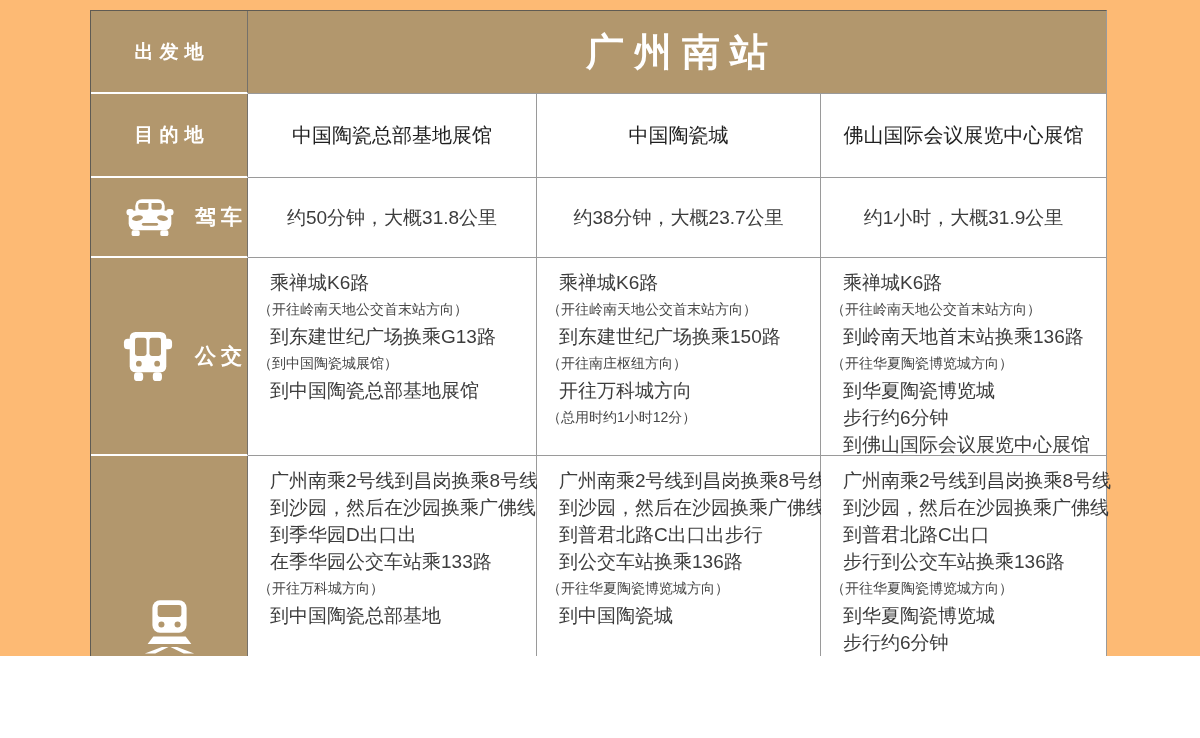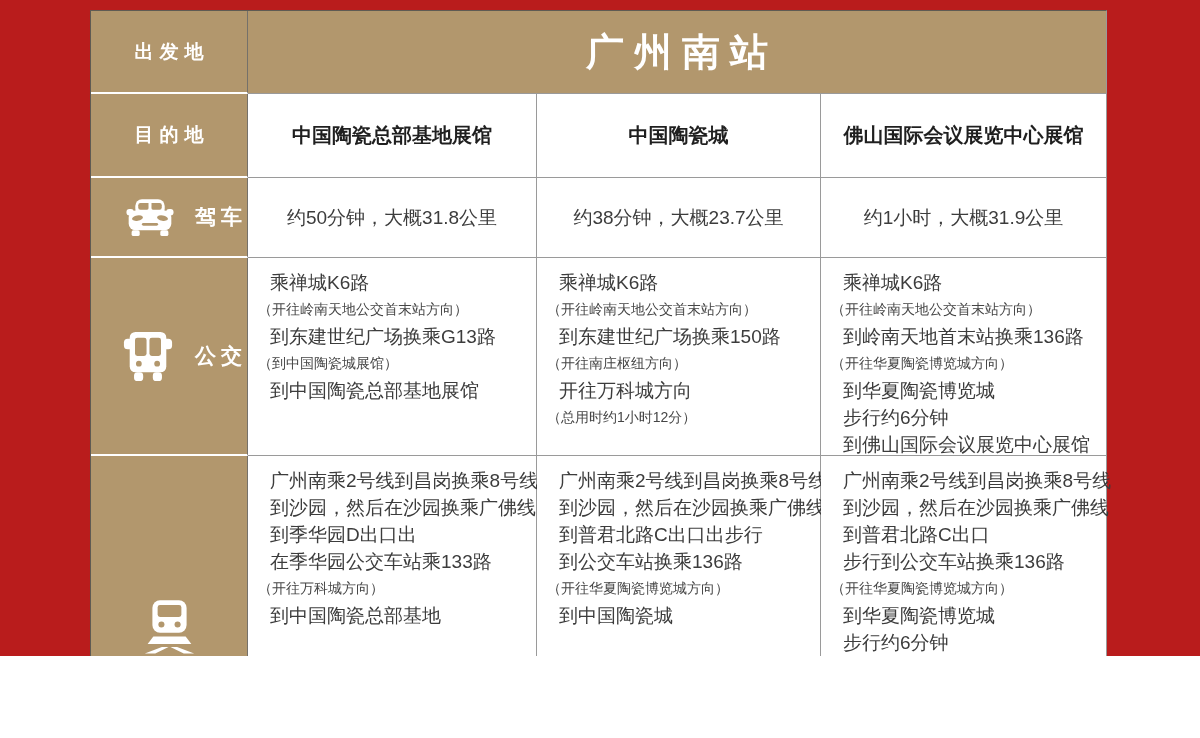--- a/index.html
+++ b/index.html
@@ -1,17 +1,17 @@
 <!DOCTYPE html>
 <html><head>
 <meta charset="utf-8">
 <style>
   html,body{margin:0;padding:0;background:#ffffff;}
   .canvas{
-    position:relative;width:1200px;height:656px;background:#b91c1c;overflow:hidden;
+    position:relative;width:1200px;height:656px;background:#fdba74;overflow:hidden;
     font-family:"Liberation Sans","DejaVu Sans",sans-serif;
   }
   .table{
     position:absolute;left:90px;top:10px;
     display:grid;
     grid-template-columns:157px 289px 284px 285px;
     grid-template-rows:83px 84px 80px 198px 241px;
     border-style:solid;border-width:1px;
     border-color:#5f5b53 #9a9a9a #9a9a9a #5f5b53;
     background:#ffffff;
@@ -41,21 +41,21 @@
   .icon svg .body{fill:#ffffff;}
   
   .body-cell{
     background:#ffffff;color:#3c3c3c;
     border-right:1px solid #9a9a9a;border-bottom:1px solid #9a9a9a;
   }
   .c4{border-right:none;}
   .r5{border-bottom:none;}
   .dest{
     display:flex;align-items:center;justify-content:center;
-    font-size:20px;font-weight:700;color:#1f1f1f;
+    font-size:20px;font-weight:400;color:#1f1f1f;
   }
   .drive{
     display:flex;align-items:center;justify-content:center;
     font-size:19px;color:#3c3c3c;
   }
   .routes{padding:11px 6px 12px 0;}
   .line{white-space:nowrap;}
   .line.main{font-size:19px;line-height:27px;color:#3c3c3c;padding-left:22px;}
   .line.note{font-size:14px;line-height:27px;color:#454545;padding-left:10px;}
 </style>

